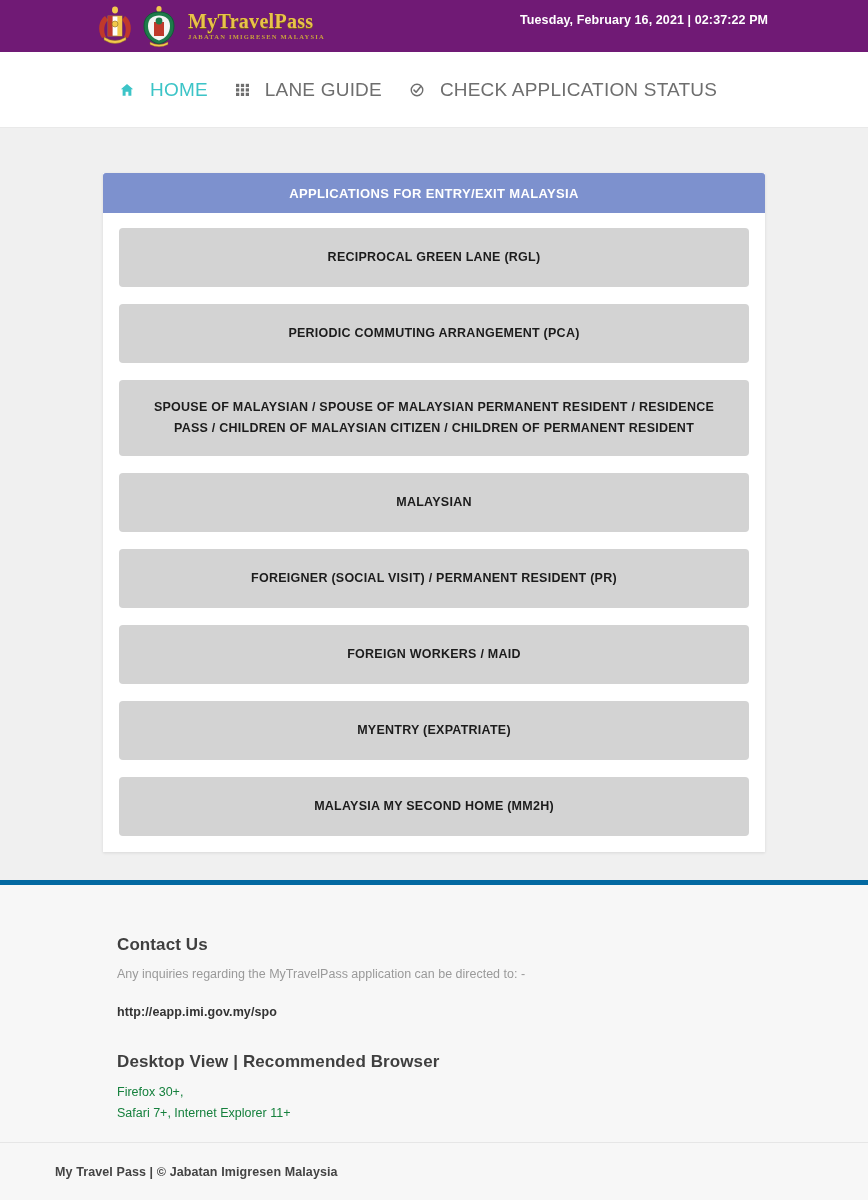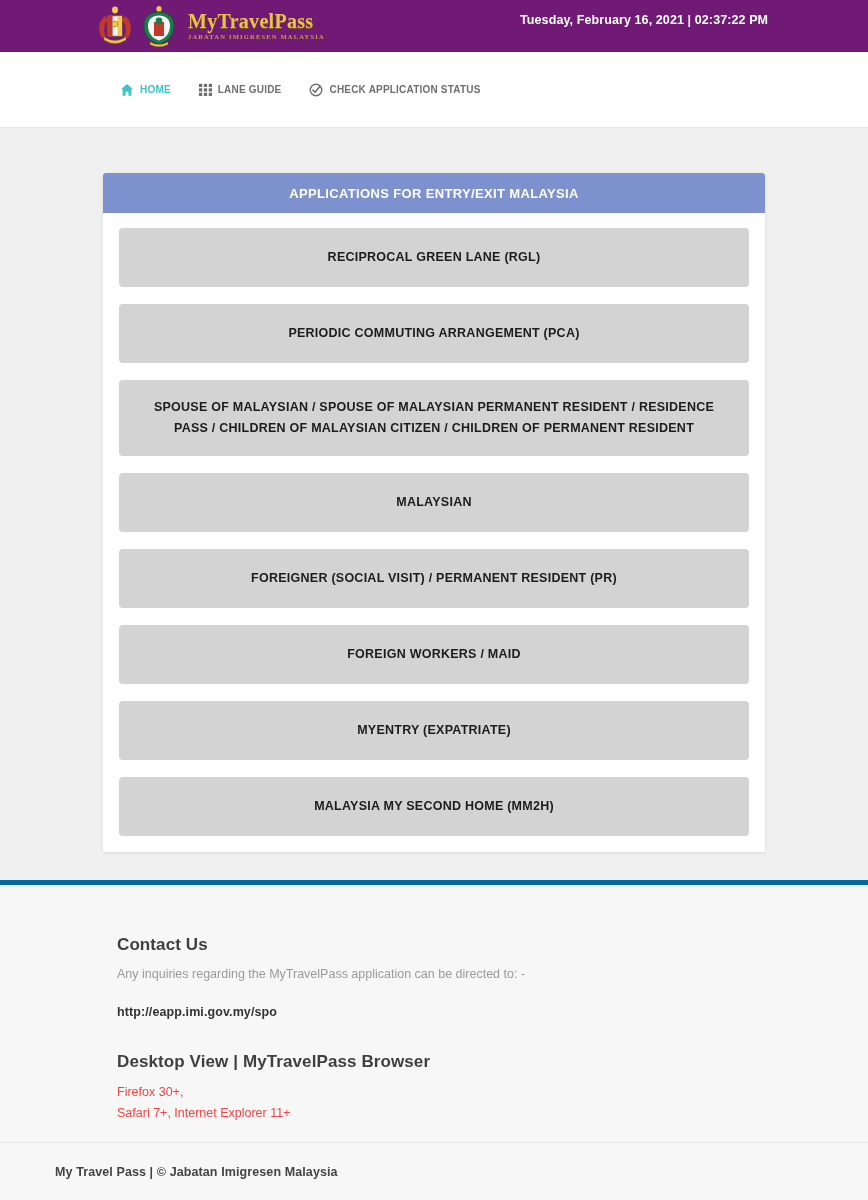--- a/index.html
+++ b/index.html
@@ -76,23 +76,23 @@
     height: 76px;
     background: #ffffff;
     display: flex;
     align-items: center;
     padding-left: 120px;
     border-bottom: 1px solid #e9e9e9;
   }
   .nav-item {
     display: flex;
     align-items: center;
-    gap: 6px;
-    font-size: 10px;
-    font-weight: bold;
+    gap: 16px;
+    font-size: 19px;
+    font-weight: normal;
     letter-spacing: 0.2px;
     color: #6e6e6e;
     margin-right: 28px;
     cursor: pointer;
     text-decoration: none;
   }
   .nav-item.active { color: #3cc4c7; }
   .nav-ico { display: flex; align-items: center; }
 
   
@@ -177,21 +177,21 @@
   }
   .f-head2 {
     font-size: 17px;
     font-weight: bold;
     color: #3f3f3f;
     margin-top: 33px;
     letter-spacing: 0.1px;
   }
   .f-browsers {
     font-size: 12.5px;
-    color: #ef4444;
+    color: #15803d;
     line-height: 1.68;
     margin-top: 10px;
   }
   .footer-bottom {
     width: 868px;
     height: 58px;
     background: #f7f7f7;
     border-top: 1px solid #e6e6e6;
     display: flex;
     align-items: center;
@@ -301,21 +301,21 @@
     </div>
 
   </section>
 </main>
 
 <footer class="footer-main">
   <div class="f-head">Contact Us</div>
   <div class="f-text">Any inquiries regarding the MyTravelPass application can be directed to: -</div>
   <a class="f-link" href="#">http://eapp.imi.gov.my/spo</a>
 
-  <div class="f-head2">Desktop View | MyTravelPass Browser</div>
+  <div class="f-head2">Desktop View | Recommended Browser</div>
   <div class="f-browsers">
     <div>Firefox 30+,</div>
     <div>Safari 7+, Internet Explorer 11+</div>
   </div>
 </footer>
 
 <div class="footer-bottom">
   <span class="copyright">My Travel Pass | © Jabatan Imigresen Malaysia</span>
 </div>
 

